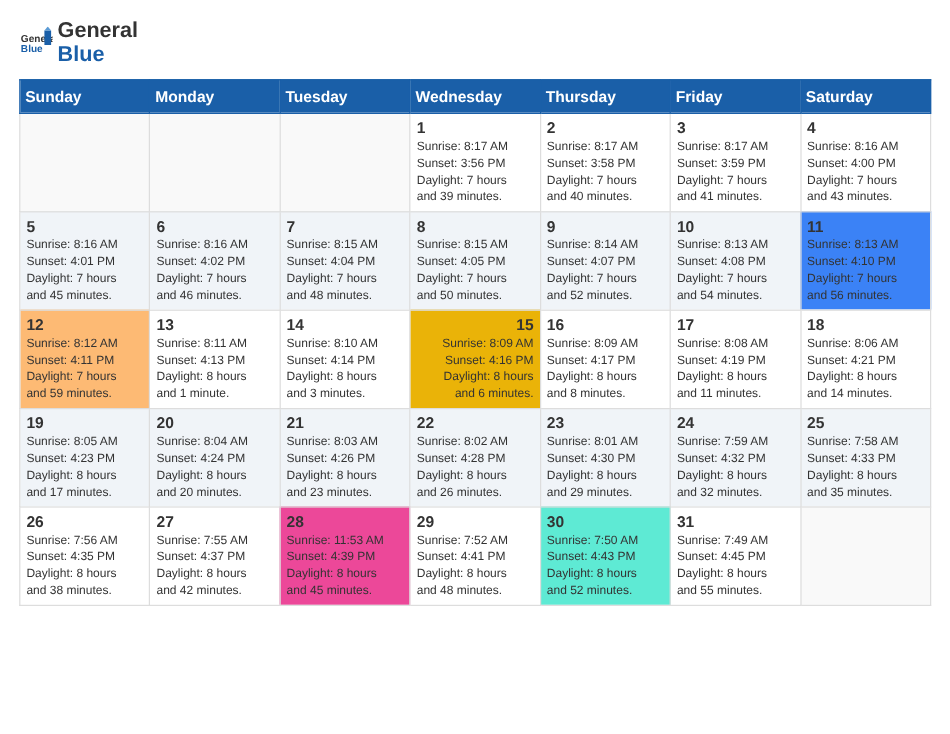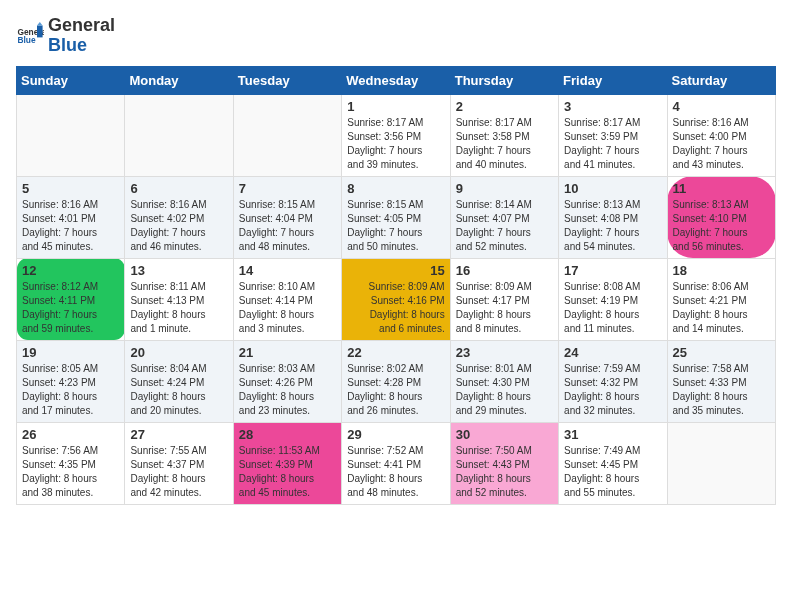--- a/index.html
+++ b/index.html
@@ -198,30 +198,30 @@
 Daylight: 7 hours
 and 52 minutes.</div>
         </td>
         <td style="background-color: rgb(240, 244, 248); margin-left: 28px;">
           <span class="day-number">10</span>
           <div class="day-info" style="white-space: pre-line;">Sunrise: 8:13 AM
 Sunset: 4:08 PM
 Daylight: 7 hours
 and 54 minutes.</div>
         </td>
-        <td style="background-color: #ec4899; border-radius: 26px;">
+        <td style="background-color: #3b82f6;">
           <span class="day-number">11</span>
           <div class="day-info" style="white-space: pre-line;">Sunrise: 8:13 AM
 Sunset: 4:10 PM
 Daylight: 7 hours
 and 56 minutes.</div>
         </td>
       </tr>
       <tr>
-        <td style="background-color: #22c55e; border-radius: 11px;">
+        <td style="background-color: #fdba74;">
           <span class="day-number">12</span>
           <div class="day-info" style="white-space: pre-line;">Sunrise: 8:12 AM
 Sunset: 4:11 PM
 Daylight: 7 hours
 and 59 minutes.</div>
         </td>
         <td style="background-color: rgb(255, 255, 255);">
           <span class="day-number">13</span>
           <div class="day-info" style="white-space: pre-line;">Sunrise: 8:11 AM
 Sunset: 4:13 PM
@@ -337,21 +337,21 @@
 Daylight: 8 hours
 and 45 minutes.</div>
         </td>
         <td style="background-color: rgb(255, 255, 255);">
           <span class="day-number">29</span>
           <div class="day-info" style="white-space: pre-line;">Sunrise: 7:52 AM
 Sunset: 4:41 PM
 Daylight: 8 hours
 and 48 minutes.</div>
         </td>
-        <td style="background-color: #f9a8d4;">
+        <td style="background-color: #5eead4;">
           <span class="day-number">30</span>
           <div class="day-info" style="white-space: pre-line;">Sunrise: 7:50 AM
 Sunset: 4:43 PM
 Daylight: 8 hours
 and 52 minutes.</div>
         </td>
         <td style="background-color: rgb(255, 255, 255);">
           <span class="day-number">31</span>
           <div class="day-info" style="white-space: pre-line;">Sunrise: 7:49 AM
 Sunset: 4:45 PM

